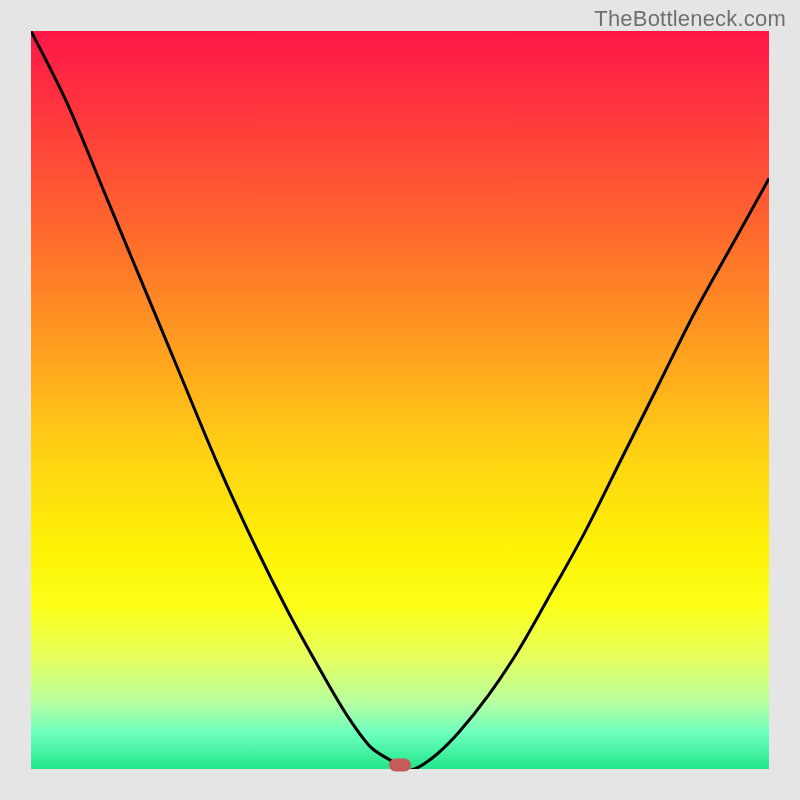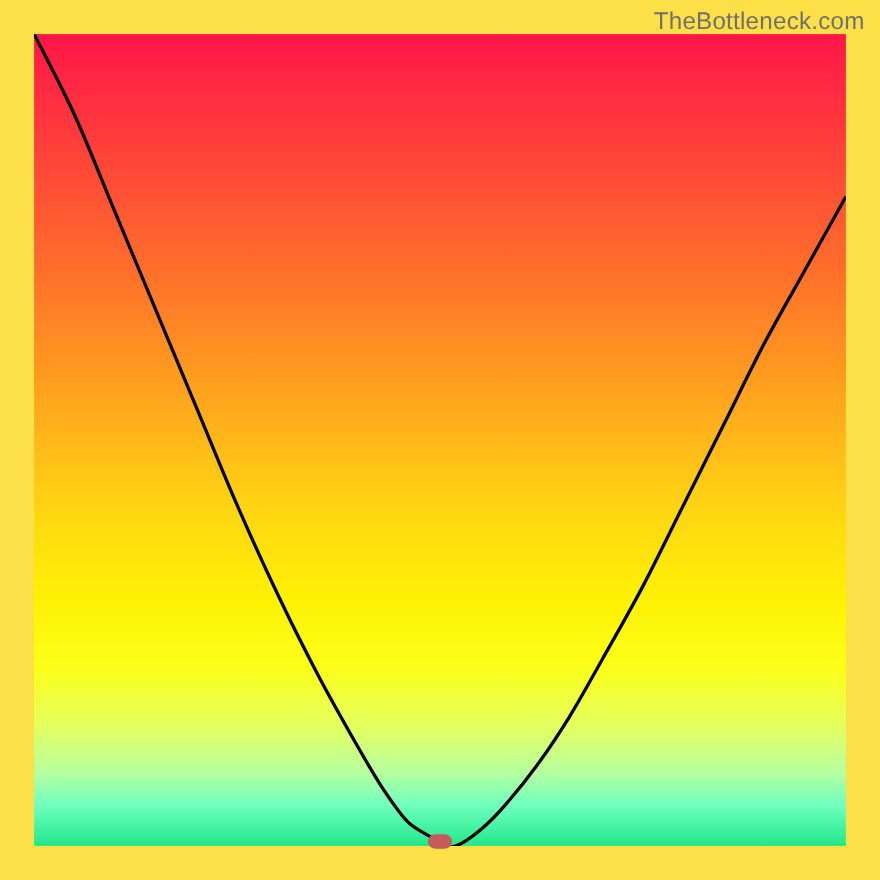--- a/index.html
+++ b/index.html
@@ -8,21 +8,21 @@
     background: #000;
     width: 800px;
     height: 800px;
     overflow: hidden;
     font-family: Arial, Helvetica, sans-serif;
   }
   .frame {
     position: relative;
     width: 800px;
     height: 800px;
-    background: #fde047;
+    background: #e5e5e5;
   }
   .plot-area {
     position: absolute;
     left: 31px;
     top: 31px;
     width: 738px;
     height: 738px;
   }
   .gradient-bg {
     position: absolute;

